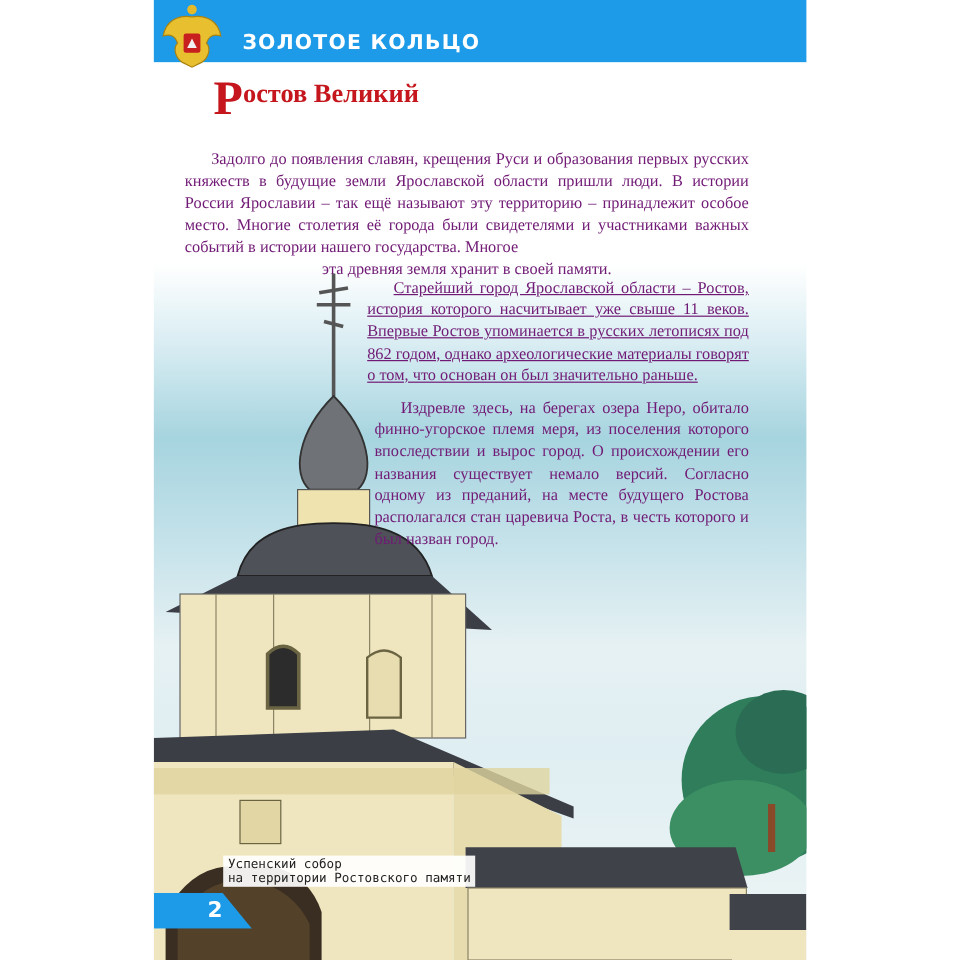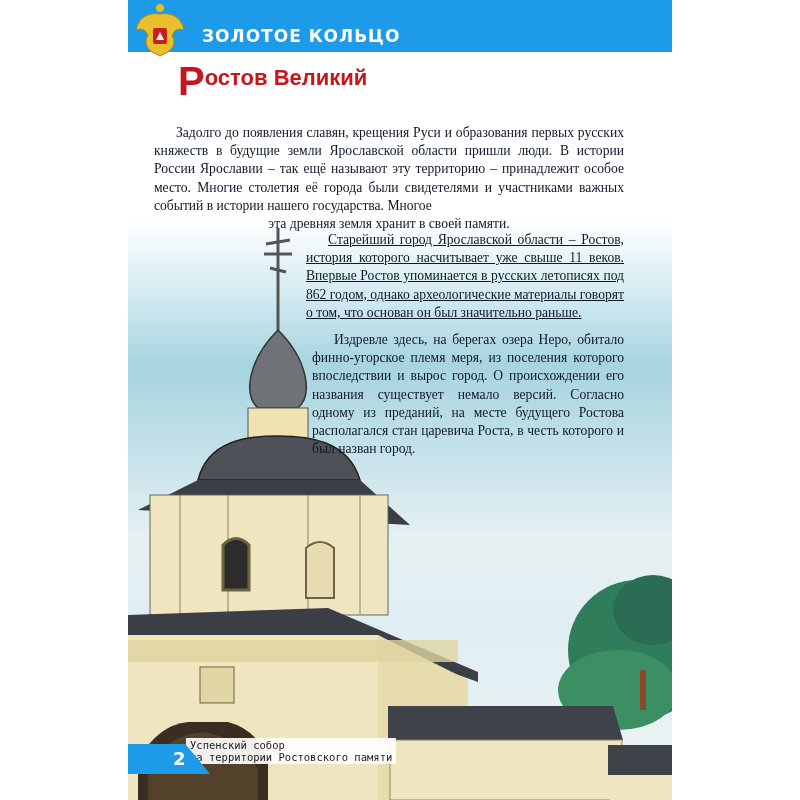--- a/index.html
+++ b/index.html
@@ -3,32 +3,32 @@
 <meta charset="utf-8">
 <style>
   html, body { margin:0; padding:0; }
   body { width:800px; height:800px; background:#ffffff; position:relative; overflow:hidden; font-family:"DejaVu Serif", serif; }
   .page { position:absolute; left:128px; top:0; width:544px; height:800px; background:#ffffff; overflow:hidden;padding-left:32px; }
   .header-band { position:absolute; left:0; top:0; width:544px; height:52px; background:#1e9be8; }
   .header-white { position:absolute; left:0; top:52px; width:544px; height:12px; background:#ffffff; }
   .emblem { position:absolute; left:6px; top:2px; width:52px; height:56px; }
   .series-title { position:absolute; left:74px; top:26px; font-family:"DejaVu Sans", sans-serif; font-weight:bold; font-size:17px; letter-spacing:1px; color:#ffffff; text-transform:uppercase; }
   .title-wrap { position:absolute; left:50px; top:66px; }
-  .title { font-family:Liberation Sans, sans-serif; font-weight:bold; font-size:22px; color:#c4161c; line-height:24px; }
+  .title { font-family:Liberation Serif, serif; font-weight:bold; font-size:22px; color:#c4161c; line-height:24px; }
   .title .cap { font-size:40px; vertical-align:-10px; }
   .subtitle { position:absolute; left:88px; top:92px; font-family:"Liberation Serif", serif; font-style:italic; font-size:17px; color:#3a4a8c; }
   .sky { position:absolute; left:0; top:220px; width:544px; height:580px;
     background: linear-gradient(180deg, #ffffff 0%, #d7ecf2 12%, #a6d4df 25%, #c5e2ea 40%, #e6f1f3 55%, #dfeef2 70%, #eef5f5 100%); }
-  .text { position:absolute; font-family:"Liberation Serif", serif; font-size:13.6px; line-height:18.2px; color:#0f172a; text-align:justify; }
+  .text { position:absolute; font-family:"Liberation Serif", serif; font-size:13.6px; line-height:18.2px; color:#701a75; text-align:justify; }
   .p1 { left:26px; top:124px; width:470px; }
   .p1 .last { display:block; text-align:right; text-align-last:center; }
   .p2 { left:178px; top:231px; width:318px;text-decoration:underline; }
   .p3 { left:184px; top:331px; width:312px; }
   .text p { margin:0; text-indent:22px; text-align-last:left; }
-  .caption { position:absolute; left:58px; top:713px; background:rgba(255,255,255,0.92); padding:1px 4px; font-family:"DejaVu Sans Mono", monospace; font-size:10.5px; line-height:12px; color:#222;margin-top:25px; }
+  .caption { position:absolute; left:58px; top:713px; background:rgba(255,255,255,0.92); padding:1px 4px; font-family:"DejaVu Sans Mono", monospace; font-size:10.5px; line-height:12px; color:#222; }
   .pagenum { position:absolute; left:0; top:744px; width:82px; height:30px; background:#1e9be8; clip-path:polygon(0 0, 70% 0, 100% 100%, 0 100%); }
   .pagenum span { position:absolute; left:45px; top:4px; font-family:"DejaVu Sans", sans-serif; font-weight:bold; font-size:18px; color:#fff; }
   svg.illus { position:absolute; left:0; top:0; }
 </style>
 </head>
 <body>
 
 <div class="page">
   <div class="sky"></div>
 

